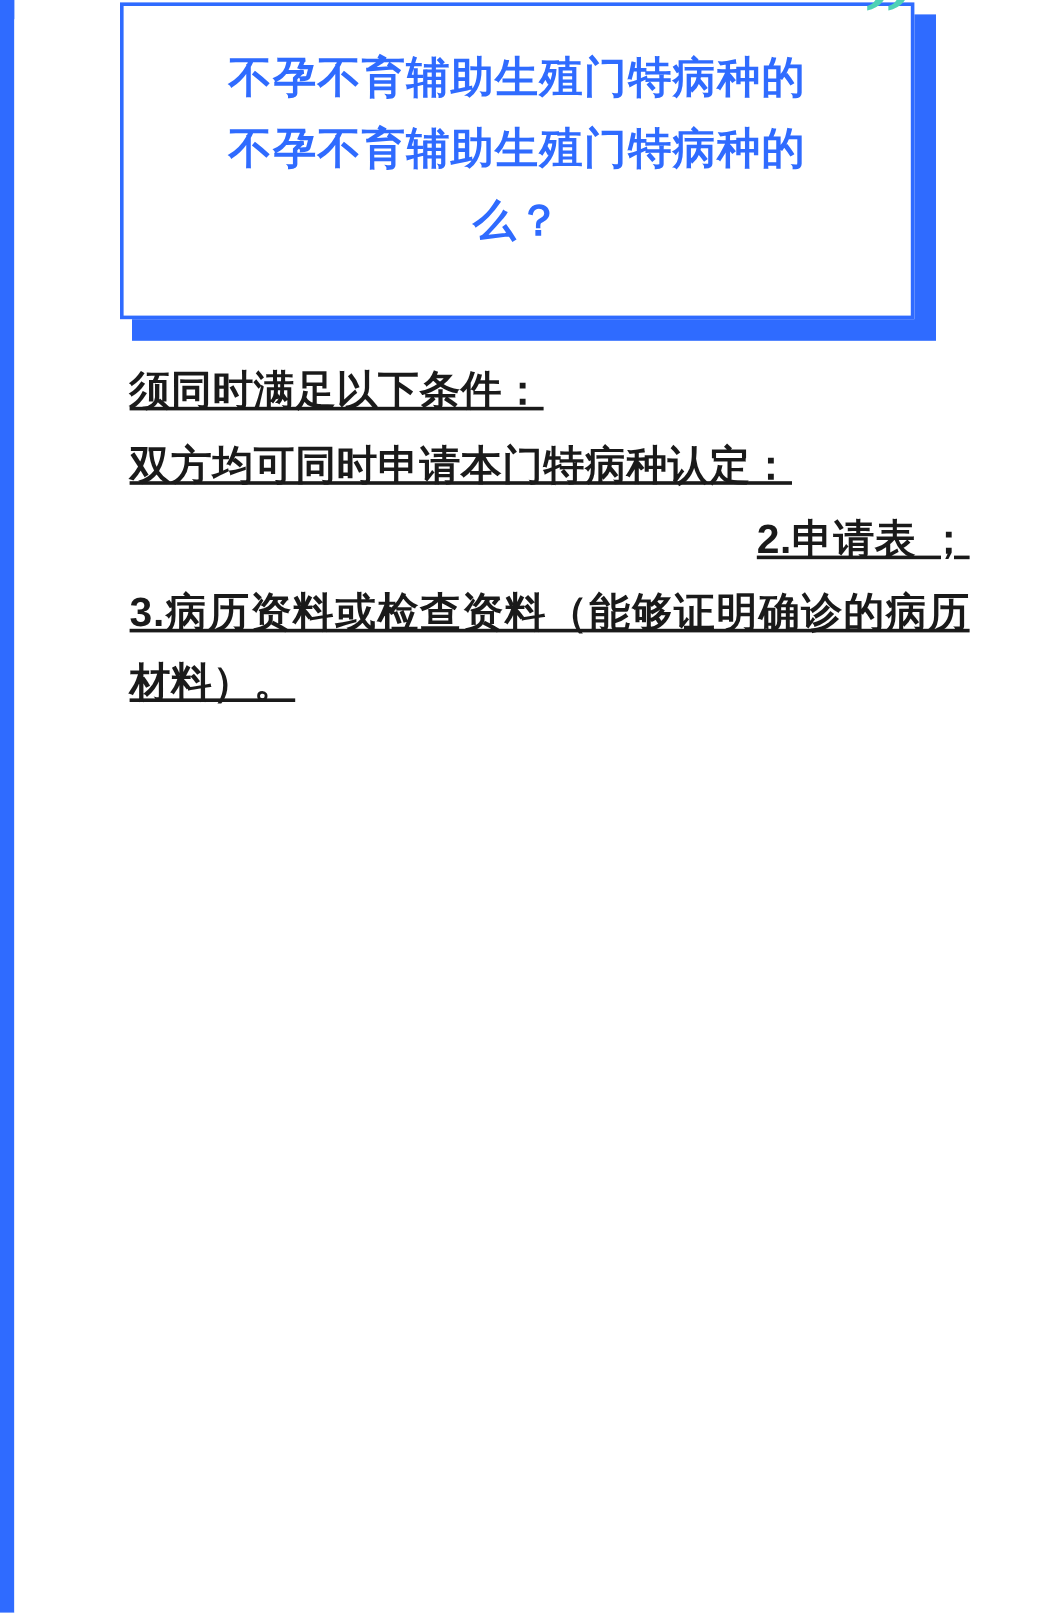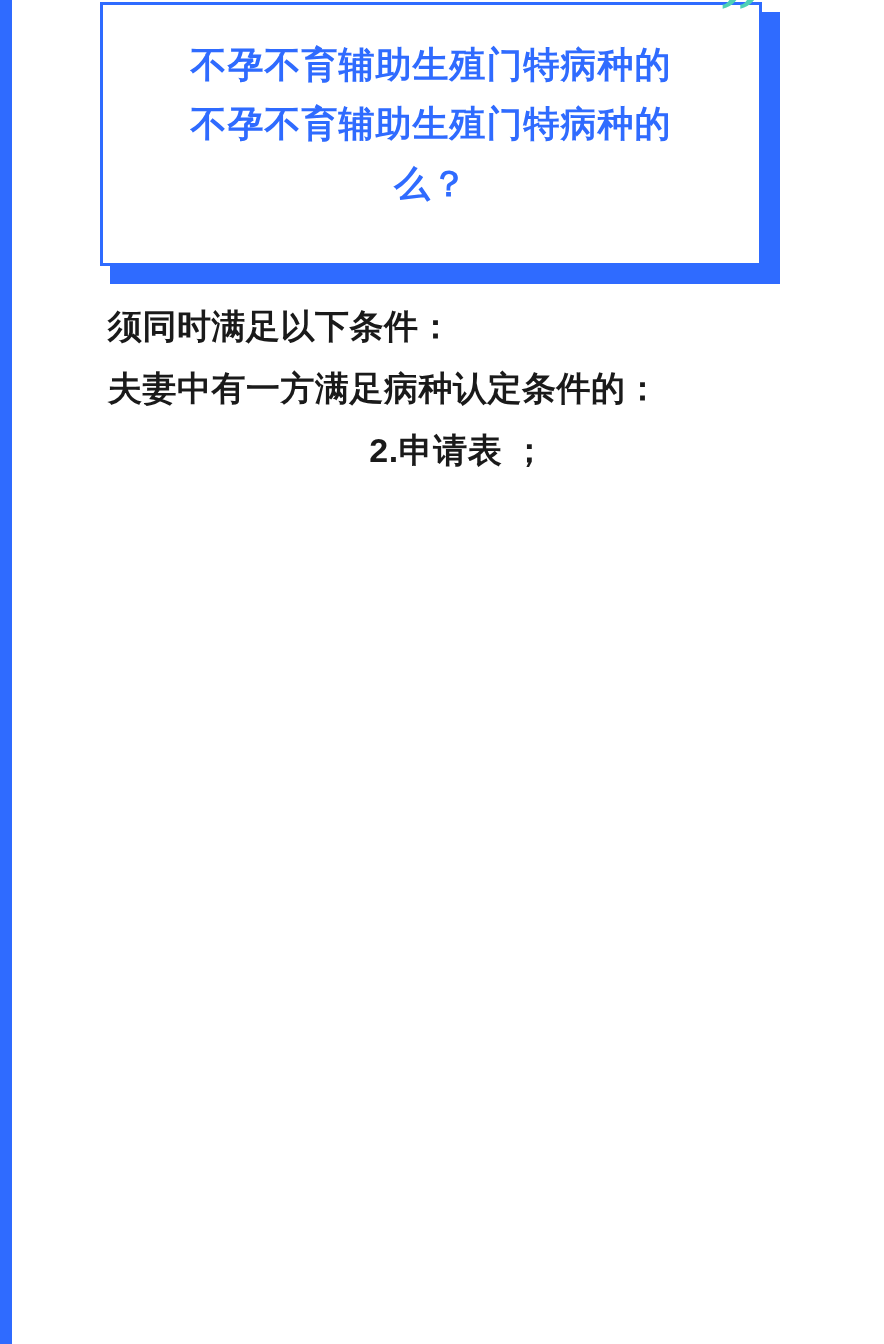--- a/index.html
+++ b/index.html
@@ -98,23 +98,24 @@
     color: #1a1a1a;
     font-size: 34px;
     font-weight: 700;
     line-height: 1.70;
     letter-spacing: 0.5px;
   }
   .body-text p {
     margin: 0 0 4px 0;
     text-align: justify;
     text-justify: inter-ideograph;
+    text-decoration: underline;
   }
   .body-text p.last-short {
-    text-align: center;
+    text-align: right;
   }
 </style>
 </head>
 <body>
 
 <div class="left-rail"></div>
 
 <div class="page">
 
   <div class="title-wrap">
@@ -124,17 +125,18 @@
         <div>不孕不育辅助生殖门特病种的</div>
         <div>不孕不育辅助生殖门特病种的</div>
         <div>么？</div>
       </div>
     </div>
     <div class="quote-mark">”</div>
   </div>
 
   <div class="body-text">
     <p>须同时满足以下条件：</p>
-    <p>夫妻中有一方满足病种认定条件的：</p>
+    <p>双方均可同时申请本门特病种认定：</p>
     <p class="last-short">2.申请表 ；</p>
+    <p>3.病历资料或检查资料（能够证明确诊的病历材料）。</p>
   </div>
 
 </div>
 
 </body></html>

